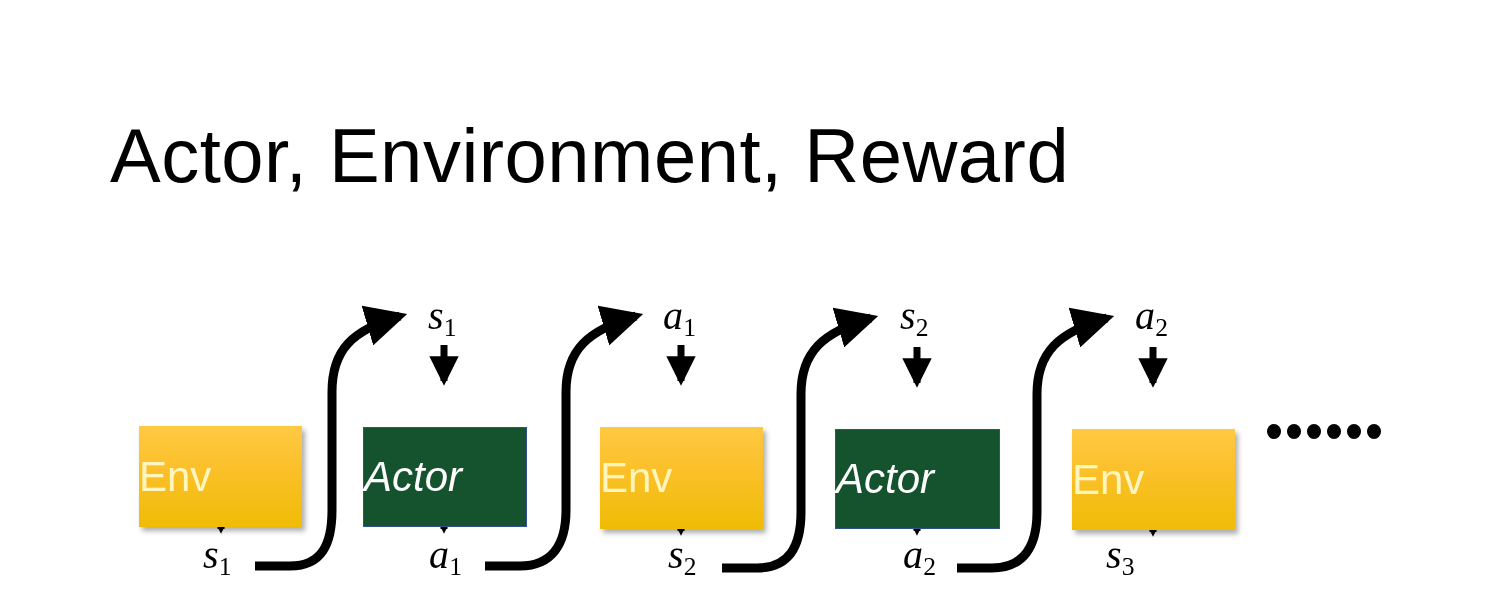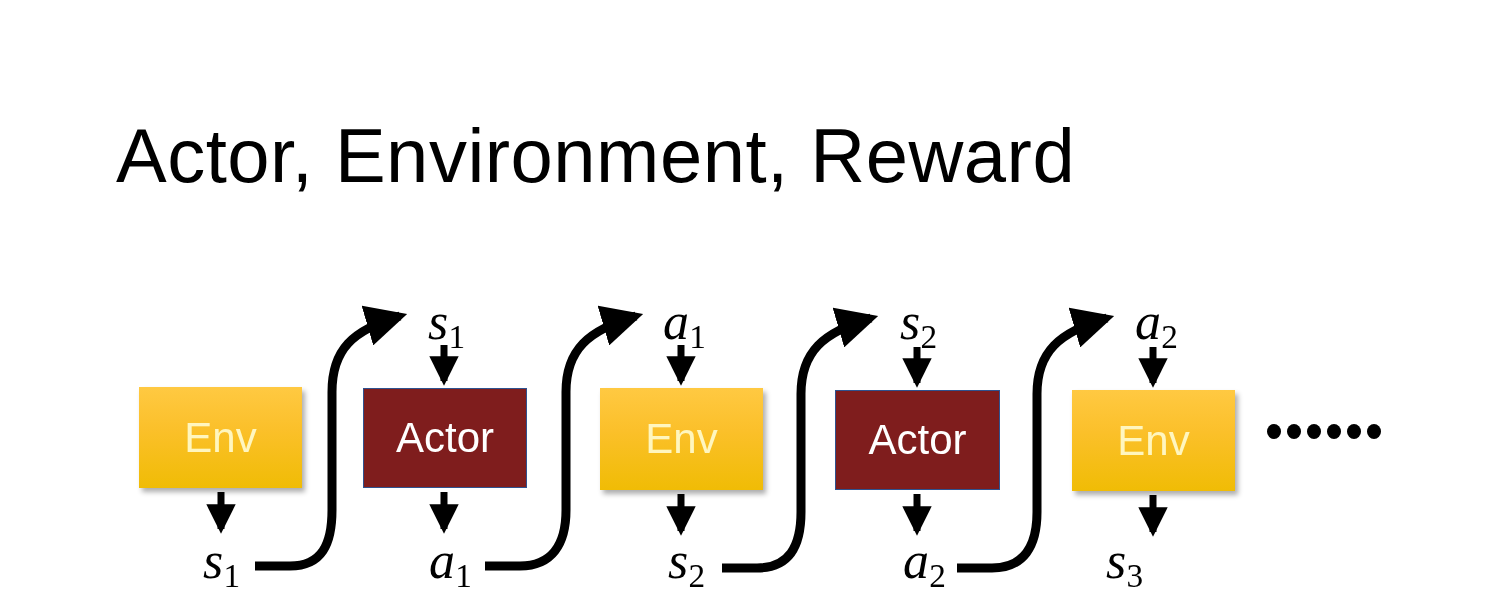--- a/index.html
+++ b/index.html
@@ -12,21 +12,21 @@
     width: 1500px;
     height: 608px;
     background: #ffffff;
     overflow: hidden;
     font-family: "Liberation Sans", sans-serif;
   }
 
   
   #slide-title {
     position: absolute;
-    left: 116px;
+    left: 110px;
     top: 118px;
     font-family: "Liberation Sans", sans-serif;
     font-size: 76px;
     font-weight: 400;
     color: #000000;
     letter-spacing: 0.5px;
     white-space: nowrap;
     line-height: 1;
   }
 
@@ -37,48 +37,49 @@
     top: 0;
     width: 1500px;
     height: 608px;
   }
 
   
   .node-box {
     position: absolute;
     display: flex;
     align-items: center;
-    justify-content: center;
     box-sizing: border-box;
+    margin-top: 39px;
   }
   .node-box .node-label {
     font-family: "Liberation Sans", sans-serif;
     font-size: 42px;
     font-weight: 400;
     line-height: 1;
   }
   .node-env {
     background: linear-gradient(180deg, #FFC942 0%, #FBC02A 42%, #F0BC05 100%);
     box-shadow: 3px 4px 5px rgba(0,0,0,0.32);
     border: none;
   }
   .node-env .node-label { color: #FFF6BF; }
   .node-actor {
-    background: #7f1d1d;
+    background: #14532d;
     border: 1.5px solid #2F528F;
     box-shadow: none;
+    font-style: italic;
   }
   .node-actor .node-label { color: #FFFFFF; }
 
   
   .var-label {
     position: absolute;
     font-family: "Liberation Serif", serif;
     font-style: italic;
-    font-size: 52px;
+    font-size: 40px;
     color: #000000;
     white-space: nowrap;
     line-height: 1;
   }
   .var-label sub {
     font-size: 0.64em;
     font-style: normal;
     font-family: "Liberation Serif", serif;
     vertical-align: baseline;
     position: relative;

